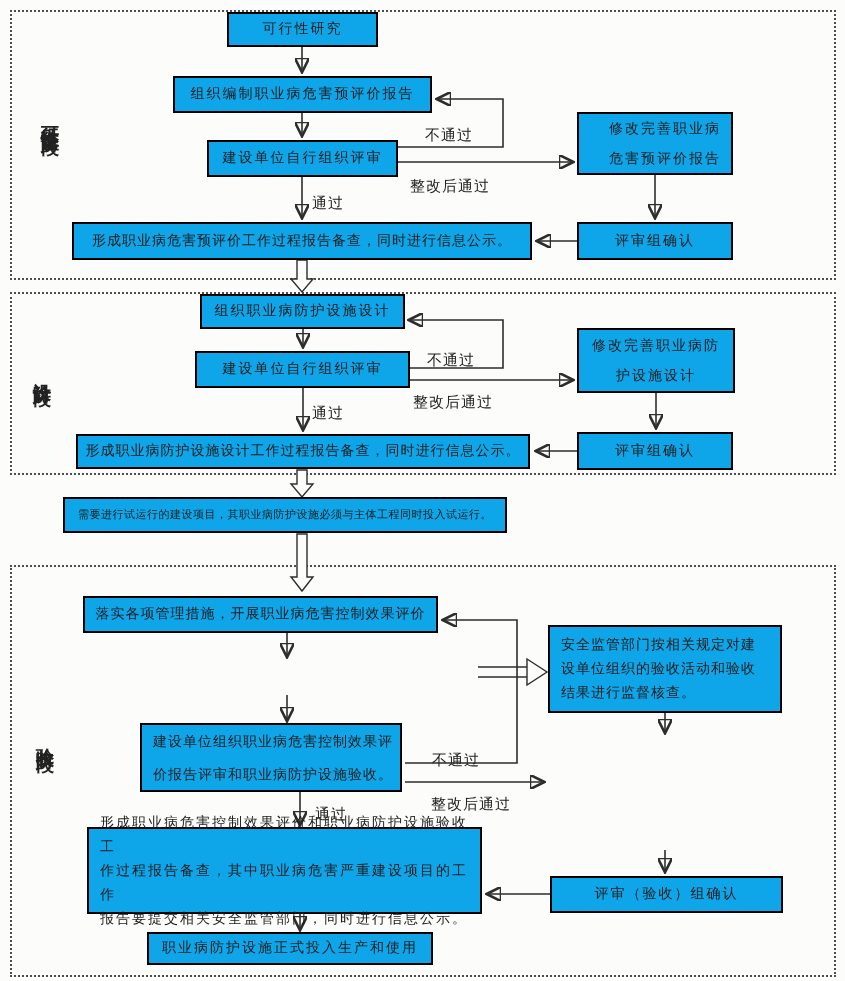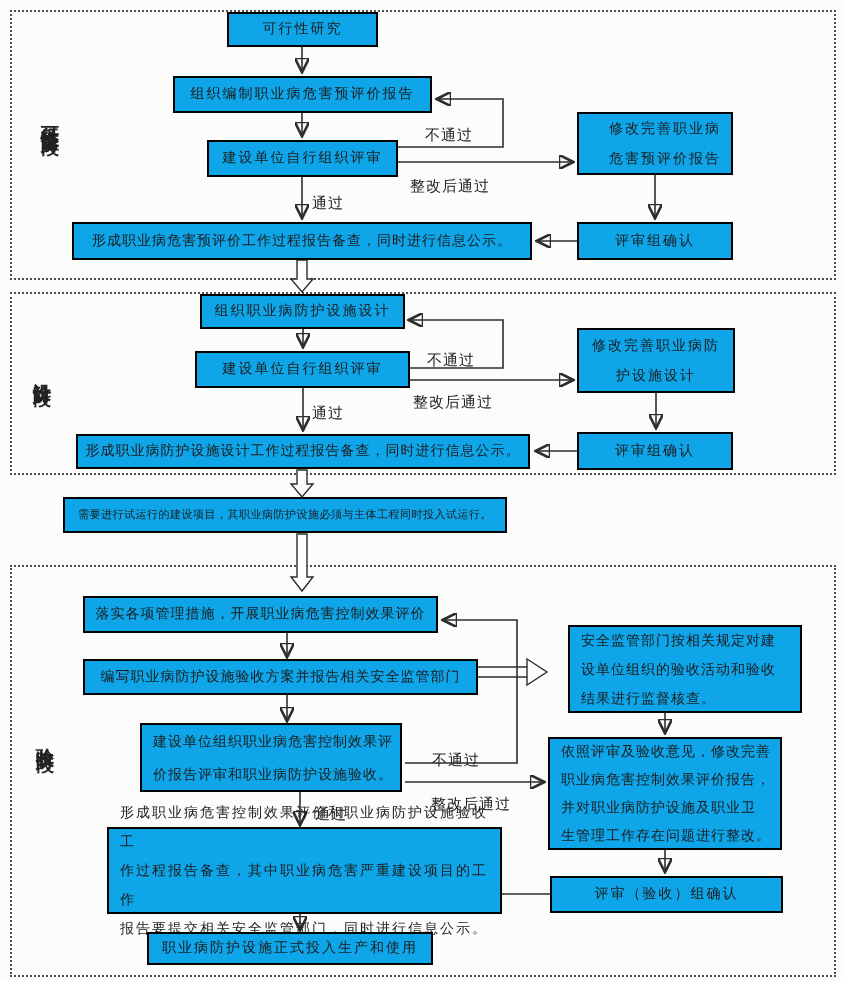--- a/index.html
+++ b/index.html
@@ -22,21 +22,21 @@
     display:flex;align-items:center;justify-content:center;
     font-size:14px;letter-spacing:2px;line-height:1.45;
     text-align:center;box-sizing:border-box;padding:2px 6px;
     white-space:pre-line;
   }
   .box.left{justify-content:flex-start;text-align:left;padding-left:11px;padding-right:6px;}
   .box.ls1{letter-spacing:1px;}
   .box.small{font-size:11px;letter-spacing:0.5px;}
   .box.lh30{line-height:30px;}
   .box.lh33{line-height:33px;}
-  .box.lh29{line-height:29px;margin-left:20px;}
+  .box.lh29{line-height:24px;}
   .box.lh28{line-height:28px;}
   .edge-label{
     position:absolute;font-size:15px;letter-spacing:1px;color:#222;
     white-space:nowrap;
     margin-top:8px;
   }
   svg.connectors{position:absolute;left:0;top:0;width:845px;height:981px;}
   svg.connectors path, svg.connectors polyline{stroke:#2d2d2d;stroke-width:1.6;fill:none;}
   svg.connectors polygon.hollow{fill:#fcfcfa;stroke:#2d2d2d;stroke-width:1.4;}
 </style>
@@ -115,30 +115,25 @@
 护设施设计</div>
   <div class="box" style="left:577px;top:432px;width:156px;height:38px;">评审组确认</div>
 
   <span class="edge-label" style="left:312px;top:396px;">通过</span>
   <span class="edge-label" style="left:427px;top:343px;">不通过</span>
   <span class="edge-label" style="left:413px;top:385px;">整改后通过</span>
 
   <div class="box small" style="left:63px;top:497px;width:444px;height:36px;">需要进行试运行的建设项目，其职业病防护设施必须与主体工程同时投入试运行。</div>
 
   <div class="box ls1" style="left:83px;top:596px;width:355px;height:37px;">落实各项管理措施，开展职业病危害控制效果评价</div>
-  <div class="box ls1" style="left:83px;top:659px;width:395px;height:36px;">编写职业病防护设施验收方案并报告相关安全监管部门</div>
   <div class="box left ls1 lh33" style="left:140px;top:723px;width:262px;height:69px;">建设单位组织职业病危害控制效果评
 价报告评审和职业病防护设施验收。</div>
   <div class="box left ls1 lh29" style="left:548px;top:625px;width:234px;height:88px;">安全监管部门按相关规定对建
 设单位组织的验收活动和验收
 结果进行监督核查。</div>
-  <div class="box left ls1 lh28" style="left:548px;top:737px;width:234px;height:113px;">依照评审及验收意见，修改完善
-职业病危害控制效果评价报告，
-并对职业病防护设施及职业卫
-生管理工作存在问题进行整改。</div>
   <div class="box left lh29" style="left:87px;top:827px;width:395px;height:87px;">形成职业病危害控制效果评价和职业病防护设施验收工
 作过程报告备查，其中职业病危害严重建设项目的工作
 报告要提交相关安全监管部门，同时进行信息公示。</div>
   <div class="box" style="left:550px;top:876px;width:233px;height:37px;">评审（验收）组确认</div>
   <div class="box" style="left:147px;top:932px;width:286px;height:33px;">职业病防护设施正式投入生产和使用</div>
 
   <span class="edge-label" style="left:315px;top:797px;">通过</span>
   <span class="edge-label" style="left:432px;top:743px;">不通过</span>
   <span class="edge-label" style="left:431px;top:787px;">整改后通过</span>
 

